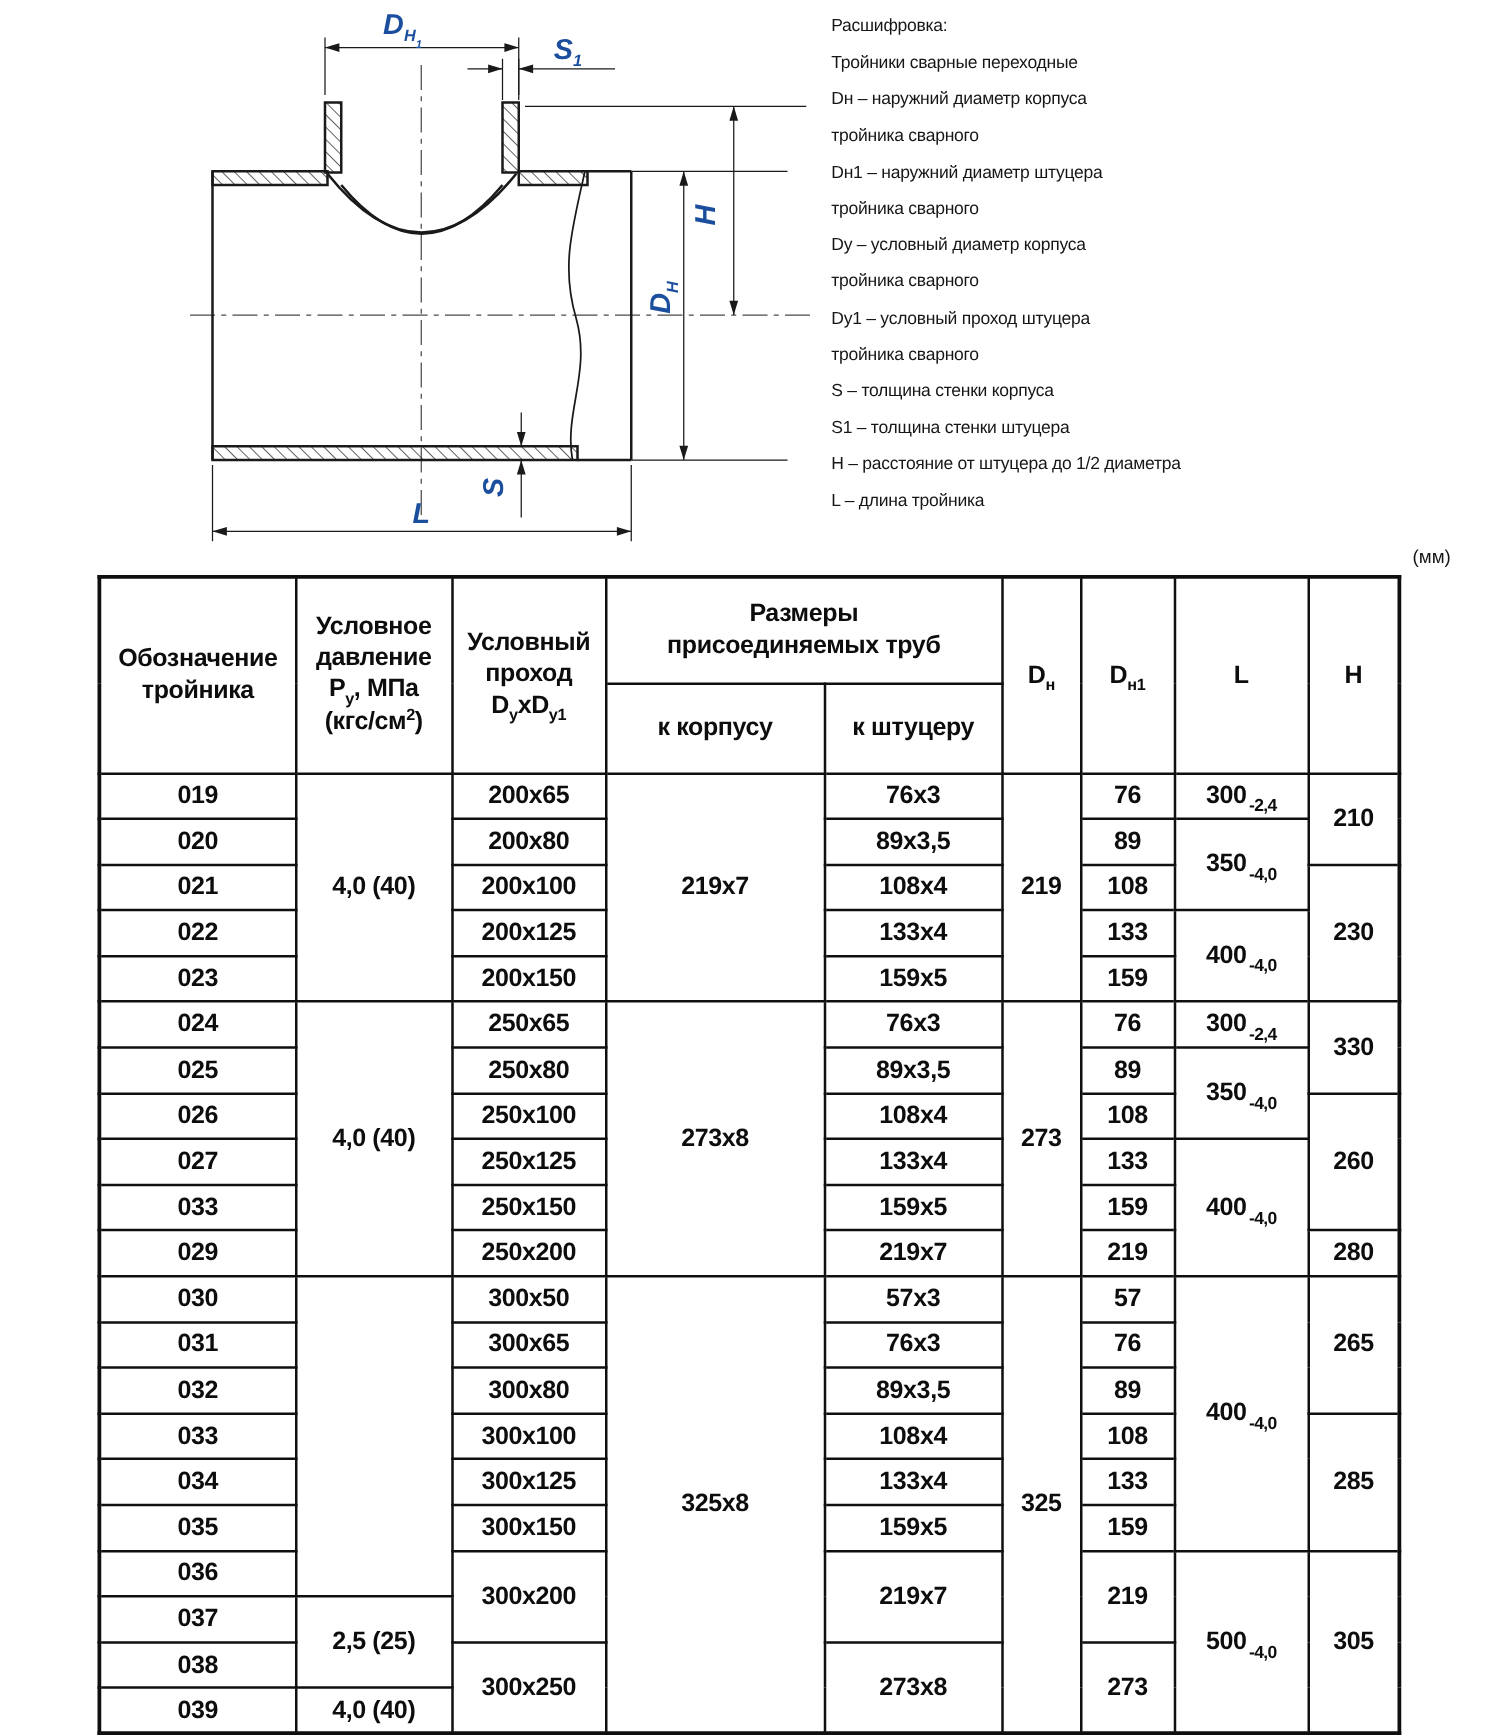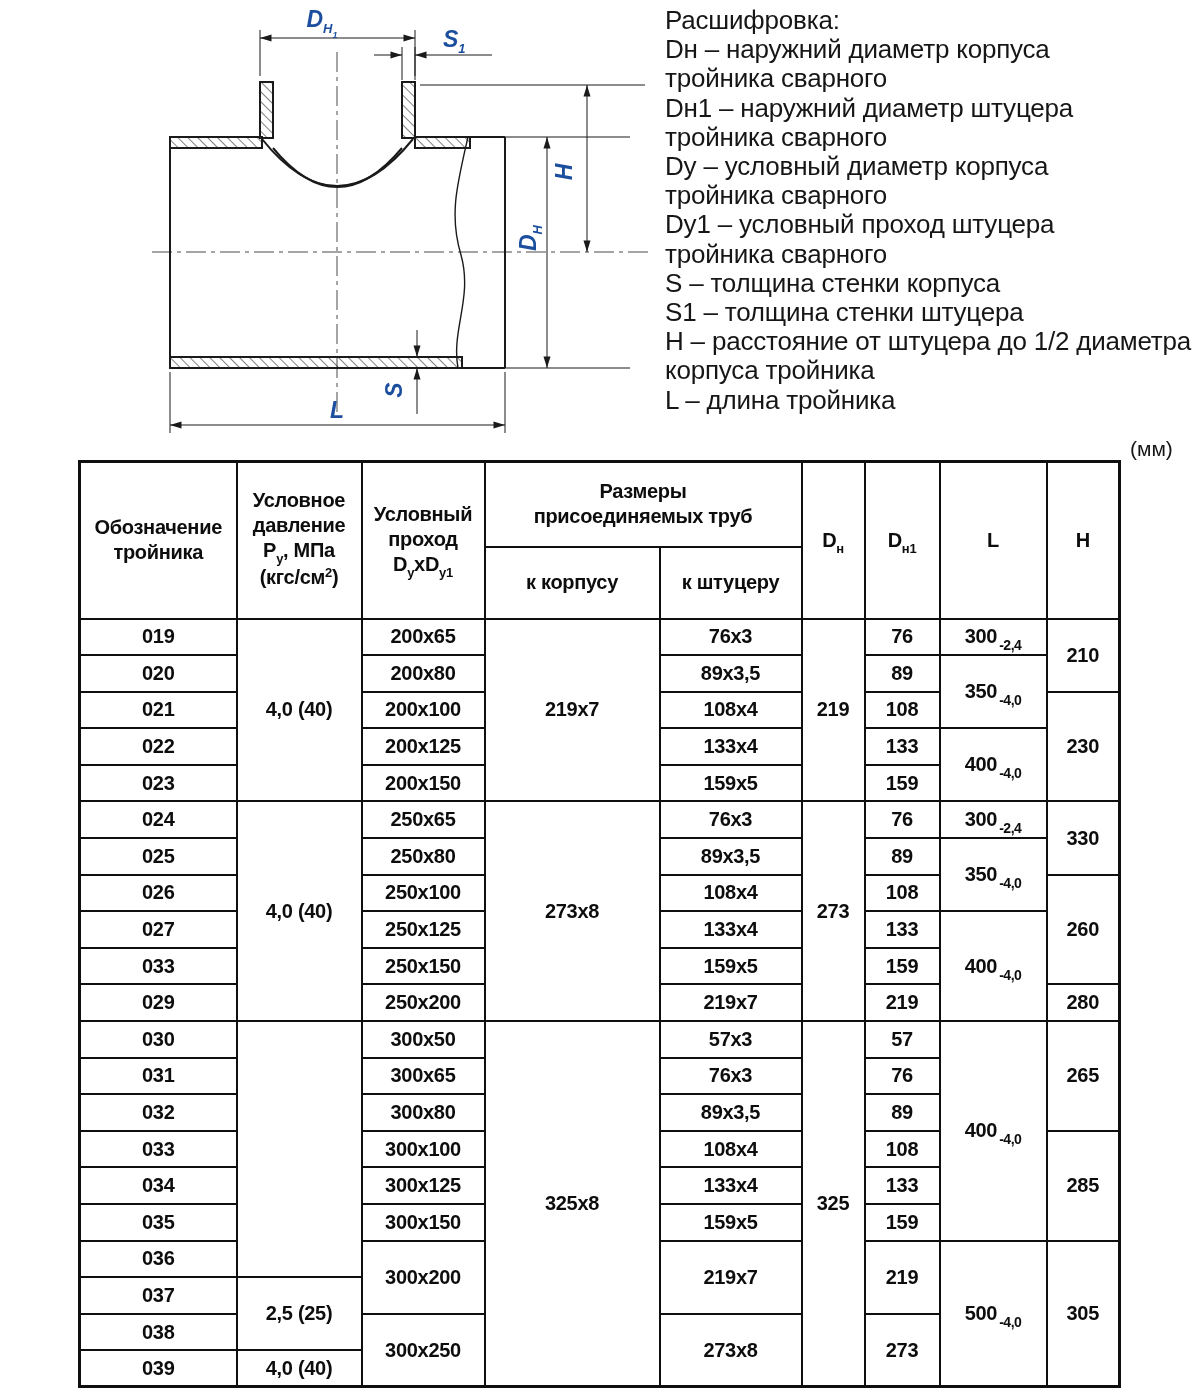--- a/index.html
+++ b/index.html
@@ -9,23 +9,23 @@
     font-family:"Liberation Sans", sans-serif; color:#111;
   }
   .drawing { position:absolute; left:0; top:0; }
   .cl   { stroke:#4a4a4a; stroke-width:1; stroke-dasharray:20 5 4 5; fill:none; }
   .wall { fill:url(#hatch); stroke:#1a1a1a; stroke-width:2; }
   .ol   { stroke:#1a1a1a; stroke-width:2; fill:none; }
   .olf  { stroke:#1a1a1a; stroke-width:2; fill:none; }
   .olt  { stroke:#1a1a1a; stroke-width:1.4; fill:none; }
   .dim  { stroke:#1a1a1a; stroke-width:1; fill:none; }
   .lbl  { fill:#1b4f9e; font-style:italic; font-weight:700; font-family:"Liberation Sans",sans-serif; }
-  .legend { position:absolute; left:665px; top:6px; font-size:26px; line-height:29.2px;
+  .legend { position:absolute; left:665px; top:6px; font-size:14px; line-height:29.2px;
             color:#161616; letter-spacing:-0.2px; }
-  .unit { position:absolute; left:1130px; top:437px; font-size:21px; color:#161616; }
+  .unit { position:absolute; left:1130px; top:437px; font-size:15px; color:#161616; }
   table.spec {
     position:absolute; left:78px; top:460px; width:1040px;
     border-collapse:collapse; table-layout:fixed;
     font-size:20px; font-weight:700; text-align:center; color:#0d0d0d;
     letter-spacing:-0.3px; border:3px solid #0f0f0f;
   }
   .spec th, .spec td { border:2px solid #0f0f0f; padding:0; vertical-align:middle; font-weight:700; }
   .spec thead tr.h1 { height:85px; }
   .spec thead tr.h2 { height:72px; }
   .spec tbody tr { height:36.6px; }
@@ -90,32 +90,32 @@
   <text class="lbl" x="322" y="27" text-anchor="middle"><tspan font-size="23">D</tspan><tspan font-size="13" dy="6">Н</tspan><tspan font-size="9" dy="5">1</tspan></text>
   <text class="lbl" x="443" y="47"><tspan font-size="23">S</tspan><tspan font-size="13" dy="6">1</tspan></text>
   <text class="lbl" font-size="23" transform="rotate(-90 572 172)" x="572" y="172" text-anchor="middle">H</text>
   <text class="lbl" transform="rotate(-90 536 238)" x="536" y="238" text-anchor="middle"><tspan font-size="23">D</tspan><tspan font-size="13" dy="6">Н</tspan></text>
   <text class="lbl" font-size="23" transform="rotate(-90 402 390)" x="402" y="390" text-anchor="middle">S</text>
   <text class="lbl" font-size="23" x="337" y="418" text-anchor="middle">L</text>
 </svg>
 
 <div class="legend">
   <div>Расшифровка:</div>
+  <div>Тройники сварные переходные</div>
   <div>Dн – наружний диаметр корпуса</div>
   <div>тройника сварного</div>
   <div>Dн1 – наружний диаметр штуцера</div>
   <div>тройника сварного</div>
   <div>Dy – условный диаметр корпуса</div>
   <div>тройника сварного</div>
   <div>Dy1 – условный проход штуцера</div>
   <div>тройника сварного</div>
   <div>S – толщина стенки корпуса</div>
   <div>S1 – толщина стенки штуцера</div>
   <div>H – расстояние от штуцера до 1/2 диаметра</div>
-  <div>корпуса тройника</div>
   <div>L – длина тройника</div>
 </div>
 
 <div class="unit">(мм)</div>
 
 <table class="spec">
   <colgroup>
     <col style="width:157px">
       <col style="width:125px">
       <col style="width:123px">

